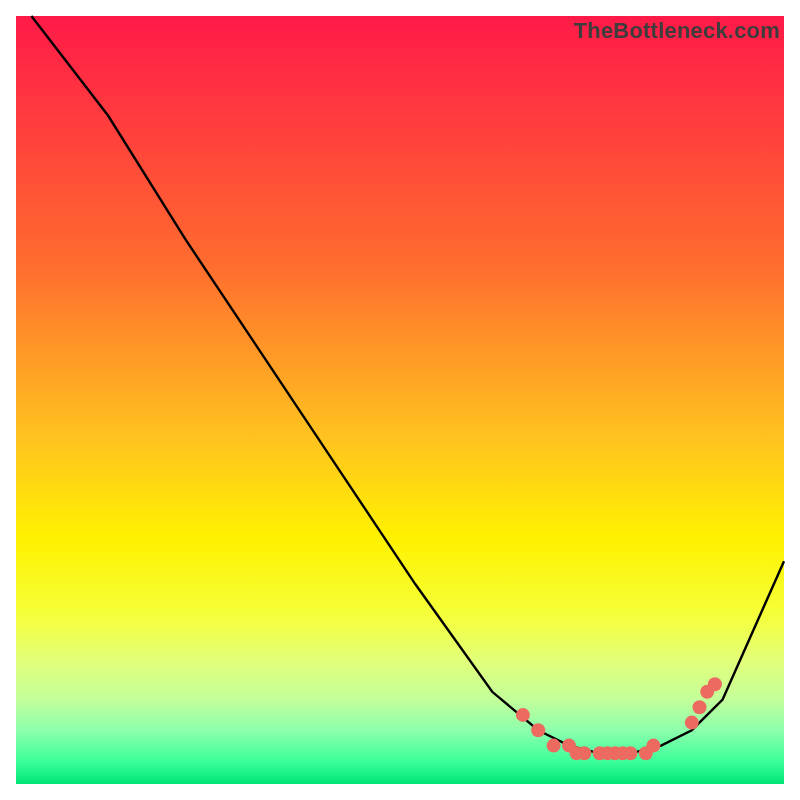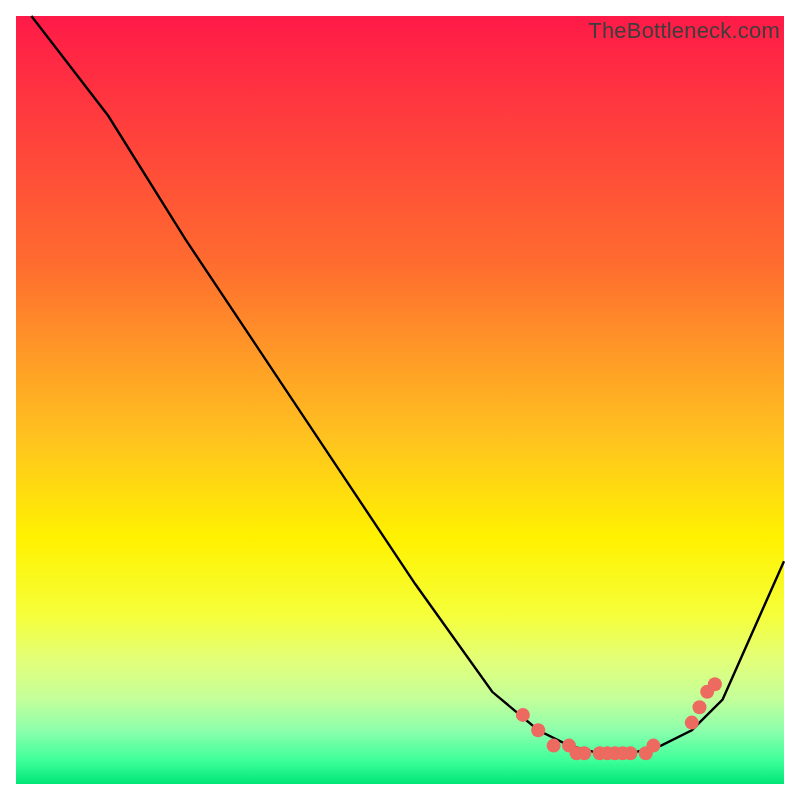--- a/index.html
+++ b/index.html
@@ -25,21 +25,21 @@
     top: 0;
     width: 768px;
     height: 768px;
   }
   .watermark {
     position: absolute;
     top: 0;
     right: 0;
     font-size: 22px;
     color: #3d3d3d;
-    font-weight: 400;
+    font-weight: 700;
     padding: 2px 4px 0 0;
     letter-spacing: 0.2px;
   }
   svg.curve {
     position: absolute;
     left: 0;
     top: 0;
     width: 768px;
     height: 768px;
     overflow: visible;

